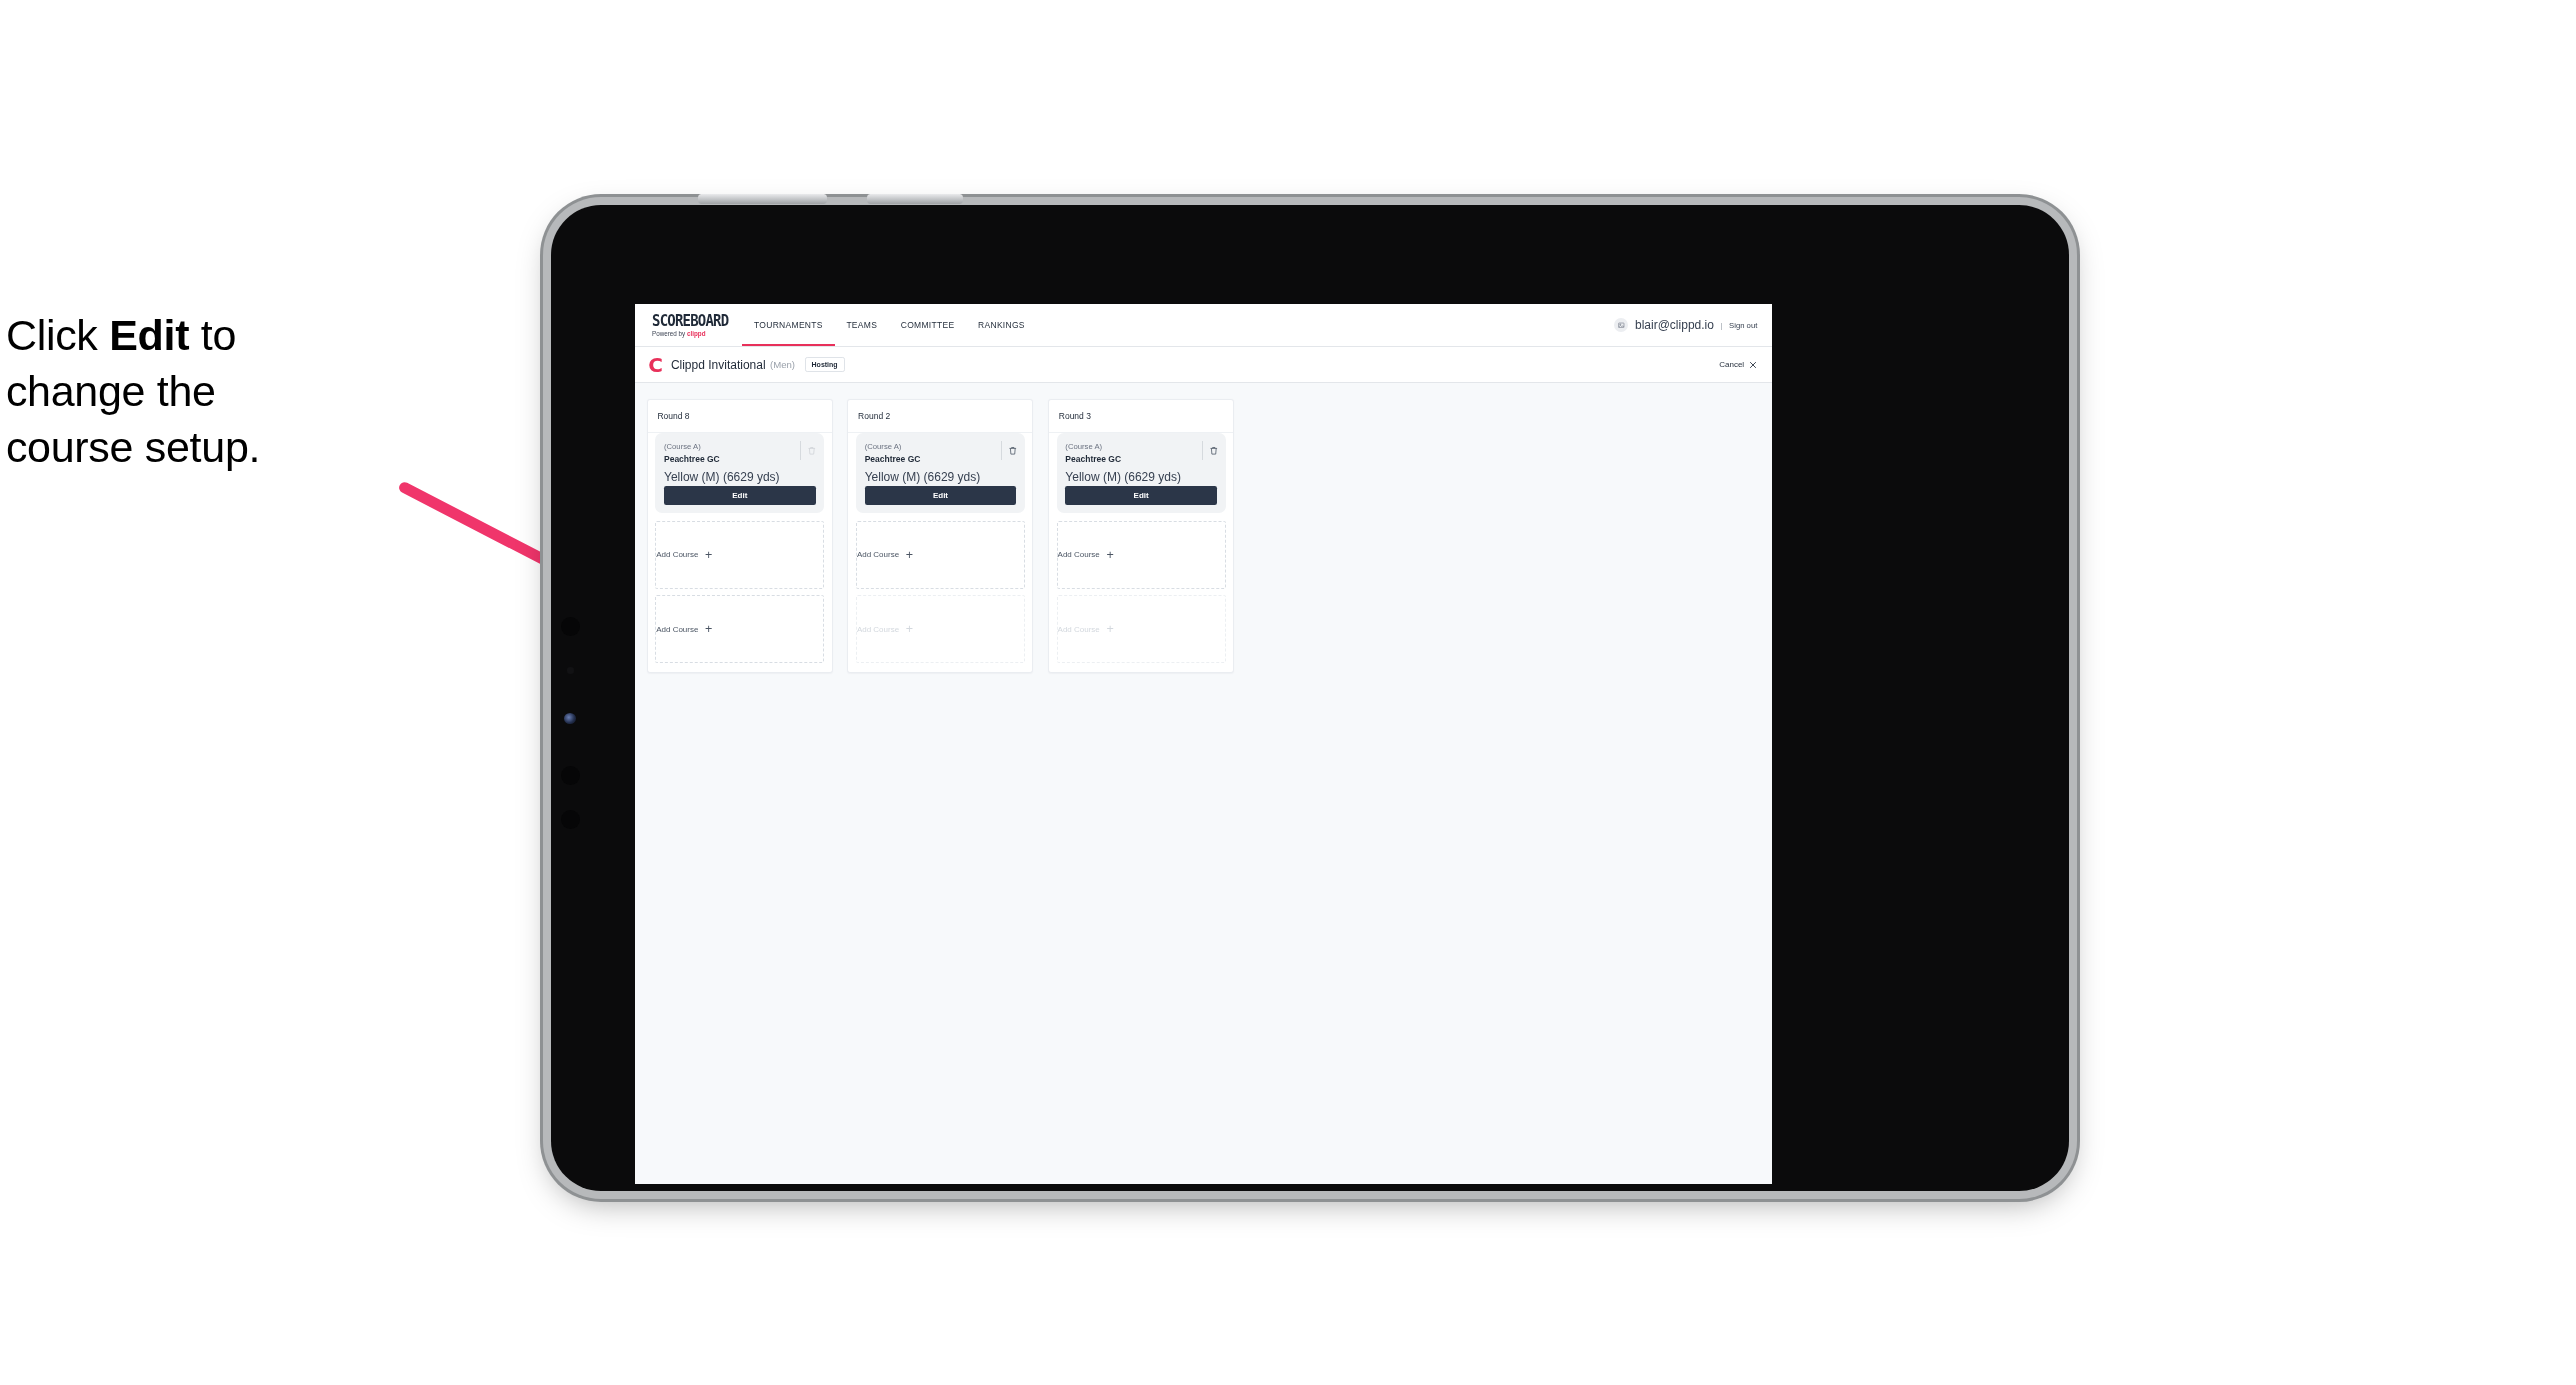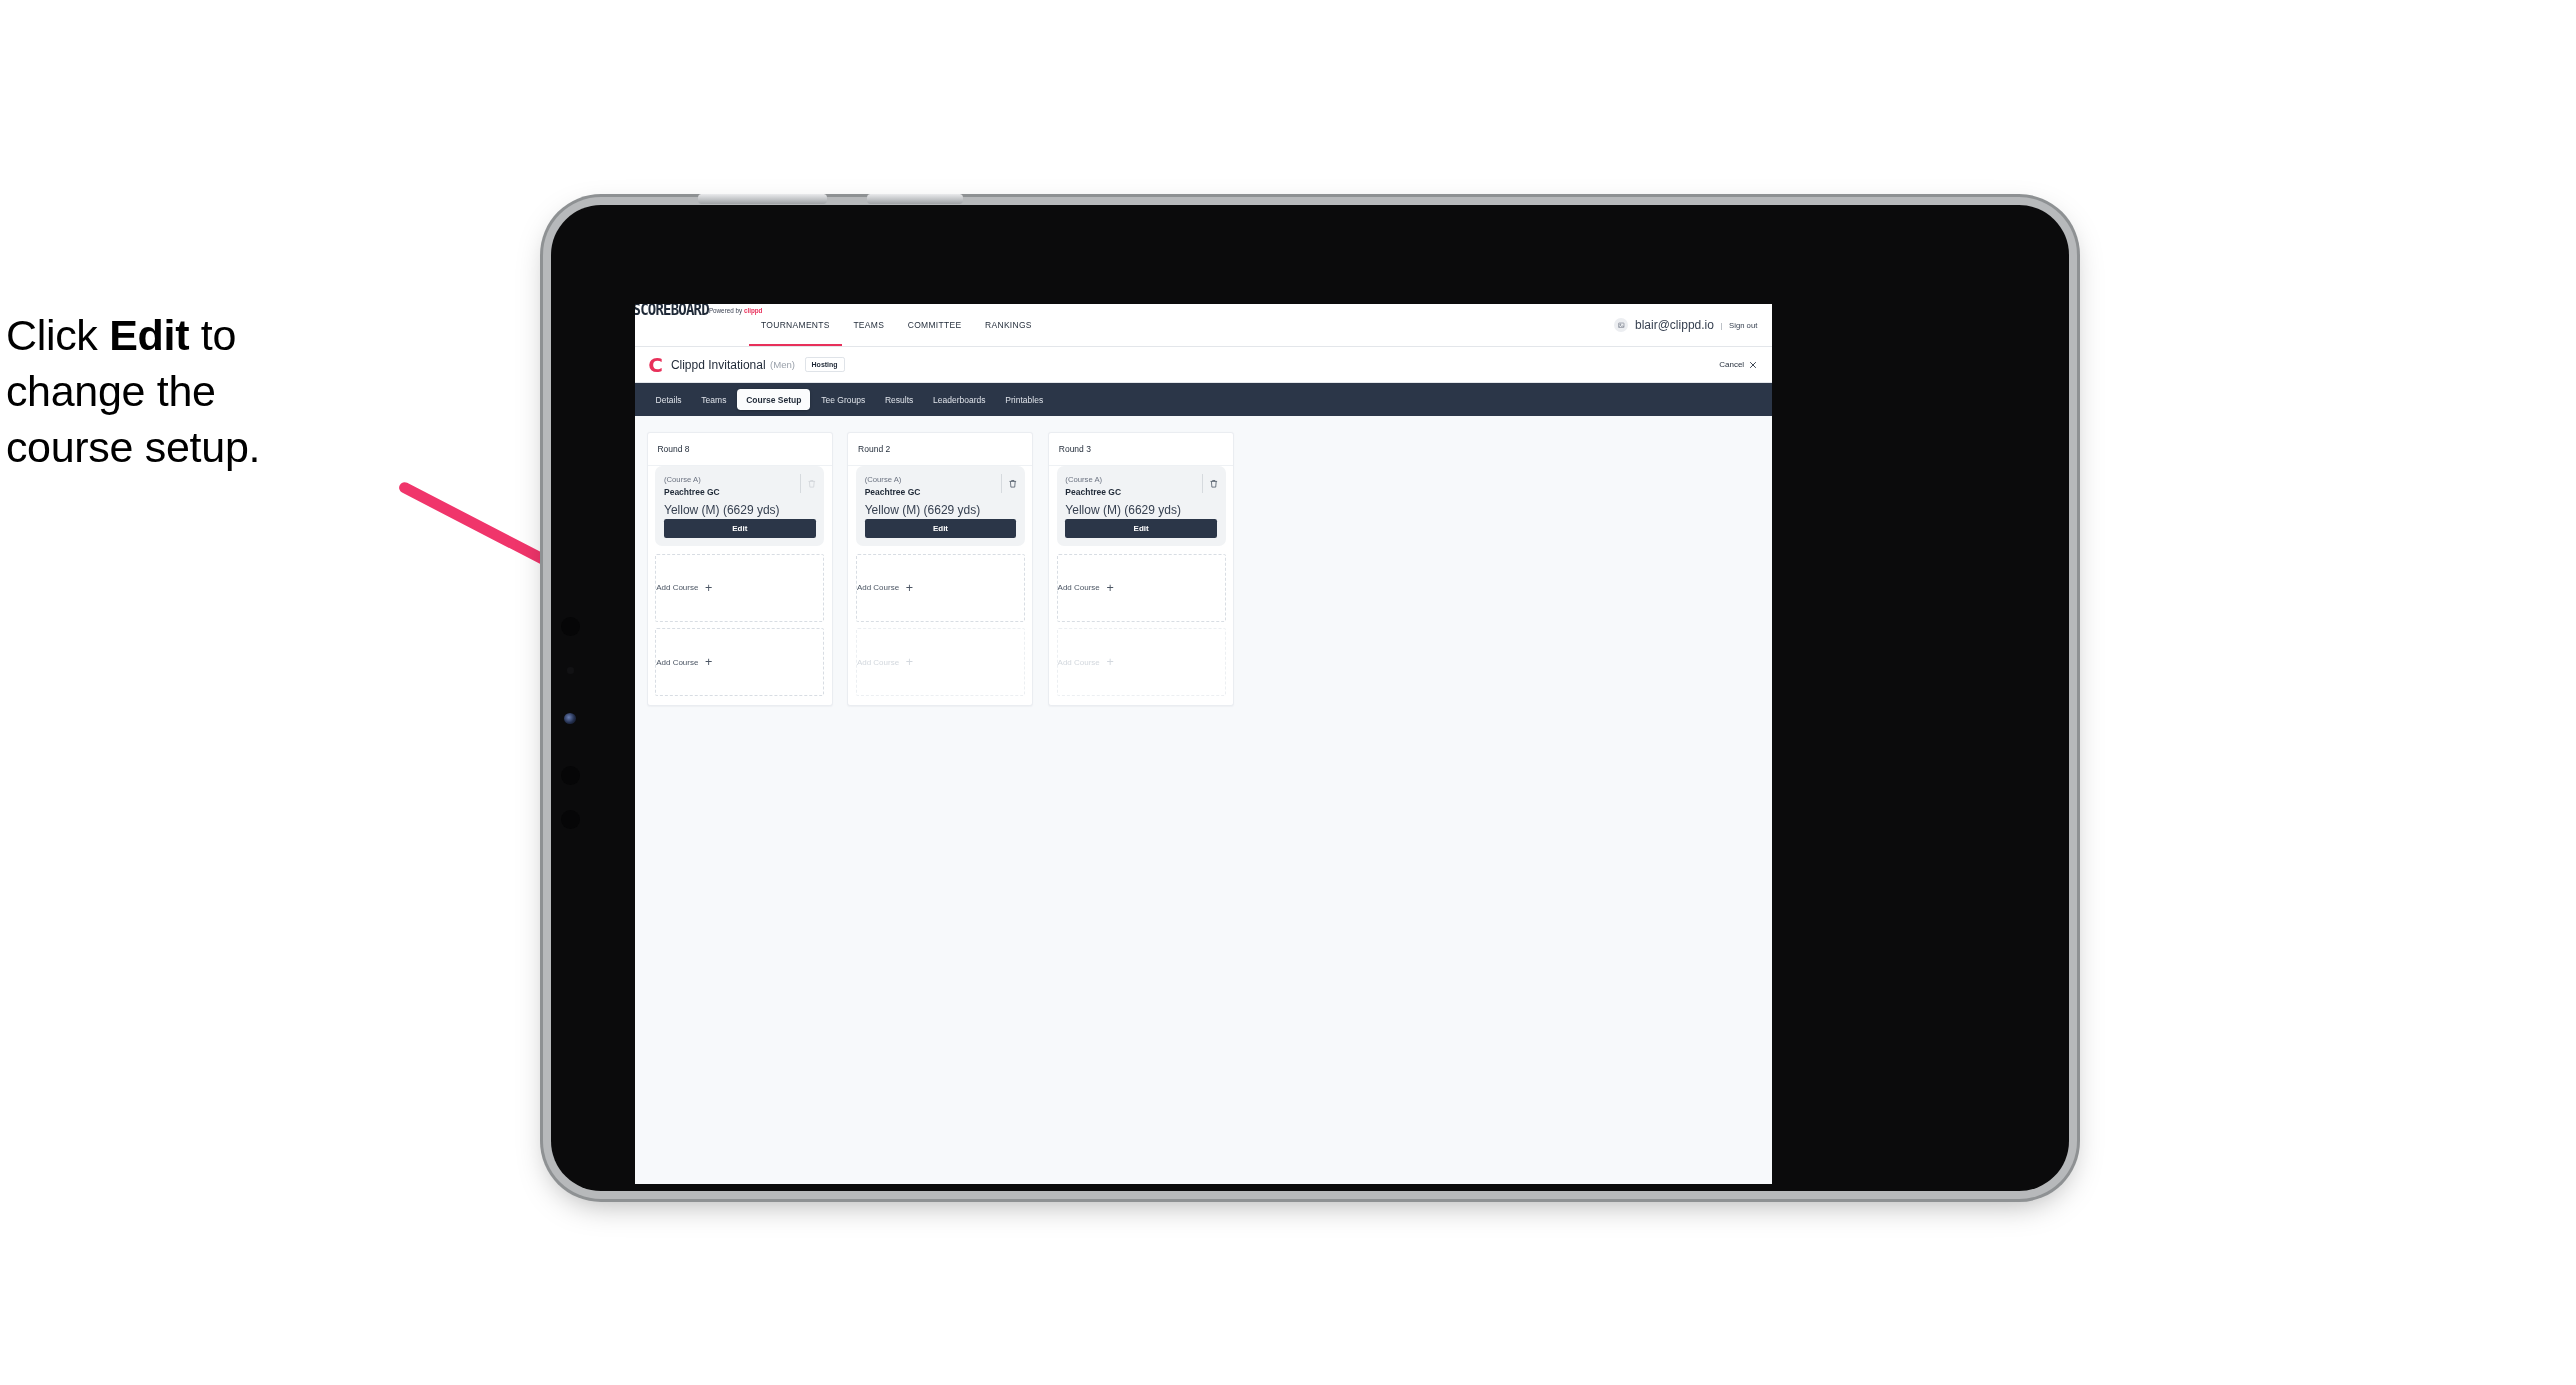--- a/index.html
+++ b/index.html
@@ -28,22 +28,22 @@
   #top-btn2{position:absolute;left:316px;top:-11px;width:96px;height:9.6px;
            border-radius:3.7px;background:linear-gradient(#e9eaec,#9fa2a5);}
 
   
   #viewport{position:absolute;left:84px;top:99px;width:1137px;height:880px;
             background:#f7f9fb;overflow:hidden;}
 
   
   #topnav{height:42px;background:#fff;display:flex;align-items:stretch;
           border-bottom:0.7px solid #e3e6ea;position:relative;}
-  #logo-wrap{width:77px;display:flex;flex-direction:row;justify-content:center;
-             padding-left:24px;}
+  #logo-wrap{width:77px;display:flex;flex-direction:column;justify-content:center;
+             padding-left:17px;}
   #logo-title{font-family:"DejaVu Sans Mono","Liberation Mono",monospace;
               font-weight:700;font-size:14px;letter-spacing:-0.8px;color:#1f2937;
               line-height:1;transform:scaleY(1.12);transform-origin:left center;}
   #logo-sub{font-size:6.3px;color:#3b4252;margin-top:2.9px;white-space:nowrap;}
   #logo-sub i{font-style:normal;color:#e8305a;font-weight:700;}
   #mainmenu{display:flex;align-items:stretch;margin-left:13.2px;}
   .mitem{display:flex;align-items:center;padding:0 11.8px;font-size:8.5px;
          color:#1f2937;letter-spacing:0.3px;cursor:pointer;position:relative;}
   .mitem.active:after{content:"";position:absolute;left:0;right:0;bottom:0;height:1.8px;
                       background:#e8305a;}
@@ -159,29 +159,20 @@
       <div id="tourgender">(Men)</div>
       <div id="hosting">Hosting</div>
       <div id="cancel">
         <span>Cancel</span>
         <svg viewBox="0 0 14 14" stroke="#1f2937" stroke-width="1.5">
           <path d="M2 2 L12 12 M12 2 L2 12"></path>
         </svg>
       </div>
     </div>
 
-    <div id="tabbar">
-      <div class="tab">Details</div>
-      <div class="tab">Teams</div>
-      <div class="tab active">Course Setup</div>
-      <div class="tab">Tee Groups</div>
-      <div class="tab">Results</div>
-      <div class="tab">Leaderboards</div>
-      <div class="tab">Printables</div>
-    </div>
 
     <div id="content">
 
       <div class="round-col">
         <div class="round-head">Round 8</div>
         <div class="round-body">
           <div class="course-card">
             <div class="card-actions">
               <div class="vbar"></div>
               <svg class="trash faded" viewBox="0 0 16 16" fill="none" stroke="#6b7280" stroke-width="1.3">

